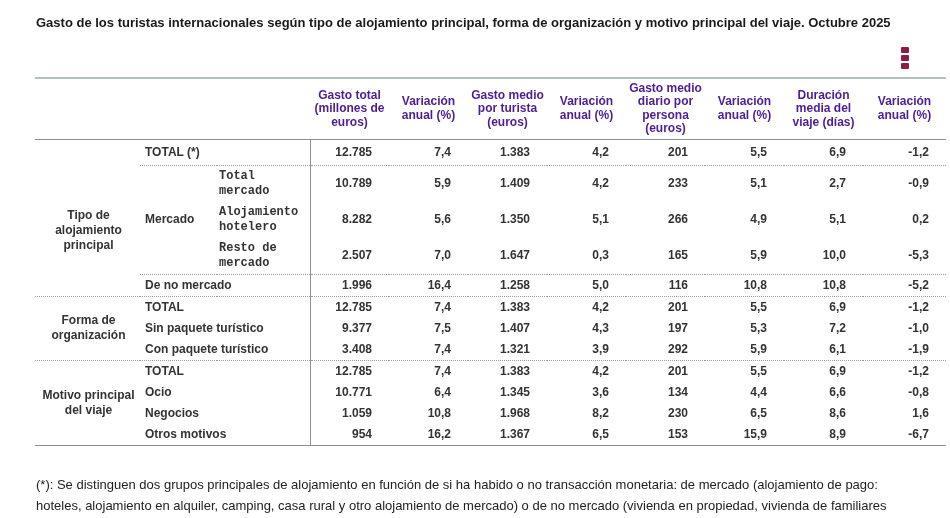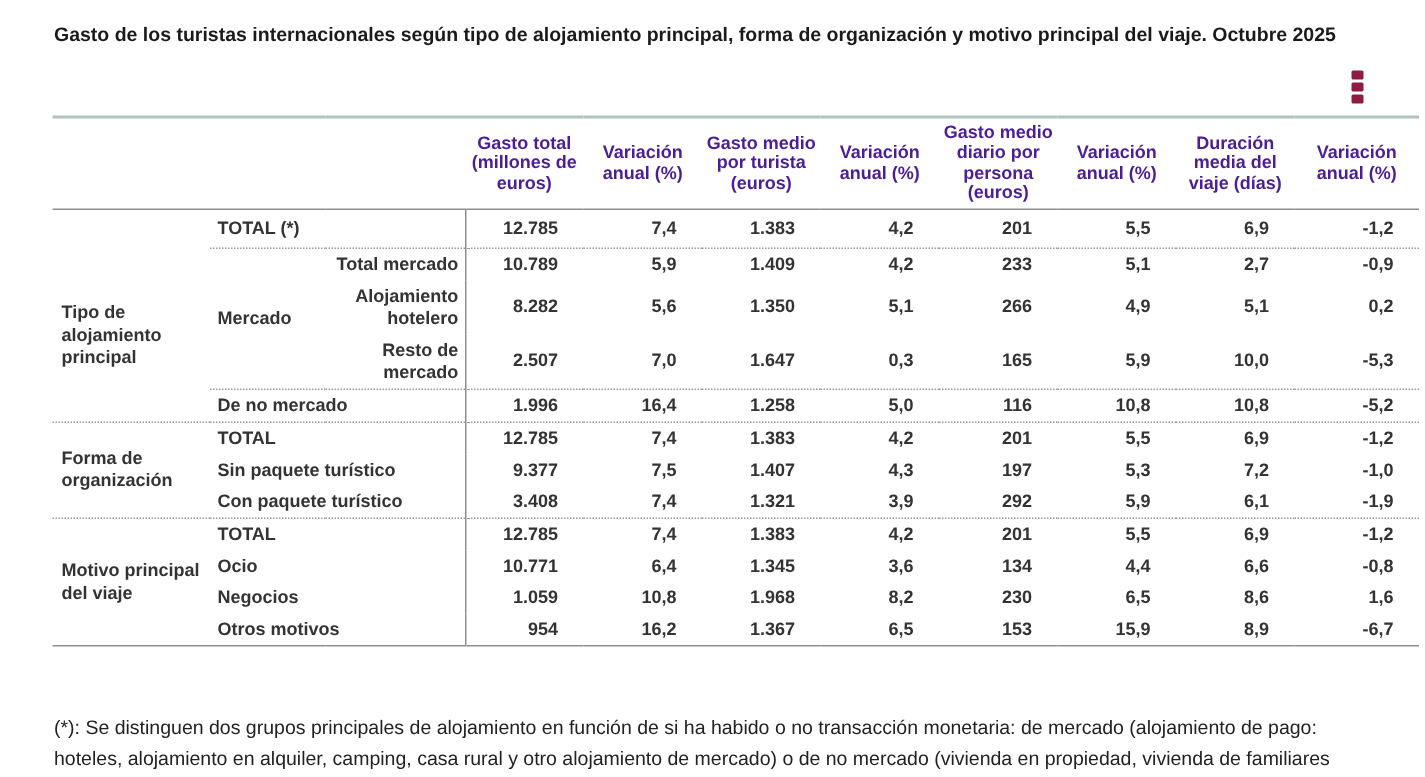--- a/index.html
+++ b/index.html
@@ -27,23 +27,23 @@
   thead th{
     font-weight:bold;text-align:center;vertical-align:middle;
     padding:3px 2px;line-height:1.12;color:#4c1d95;
     border-bottom:1px solid #8f8f8f;
   }
   tbody td{
     vertical-align:middle;padding:3px 4px;line-height:1.25;
     font-weight:bold;color:#333;
   }
   tr.tall td{padding-top:5px;padding-bottom:5px;}
-  .c-group{text-align:left;padding-left:6px;}
+  .c-group{text-align:center;padding-left:6px;}
   .c-label{text-align:left;padding-left:5px;}
-  .c-label2{text-align:right;padding-left:2px;}
+  .c-label2{text-align:left;padding-left:2px;font-family:Liberation Mono, monospace;}
   .c-num{text-align:right;padding-right:17px;}
   .vl{border-left:1px solid #8f8f8f;}
   .bb{border-bottom:1px dotted #9a9a9a;}
   .footnote{
     position:absolute;left:36px;top:461px;width:860px;
     font-size:13px;line-height:1.62;color:#222;font-weight:normal;
   }
 </style>
 </head>
 <body>

